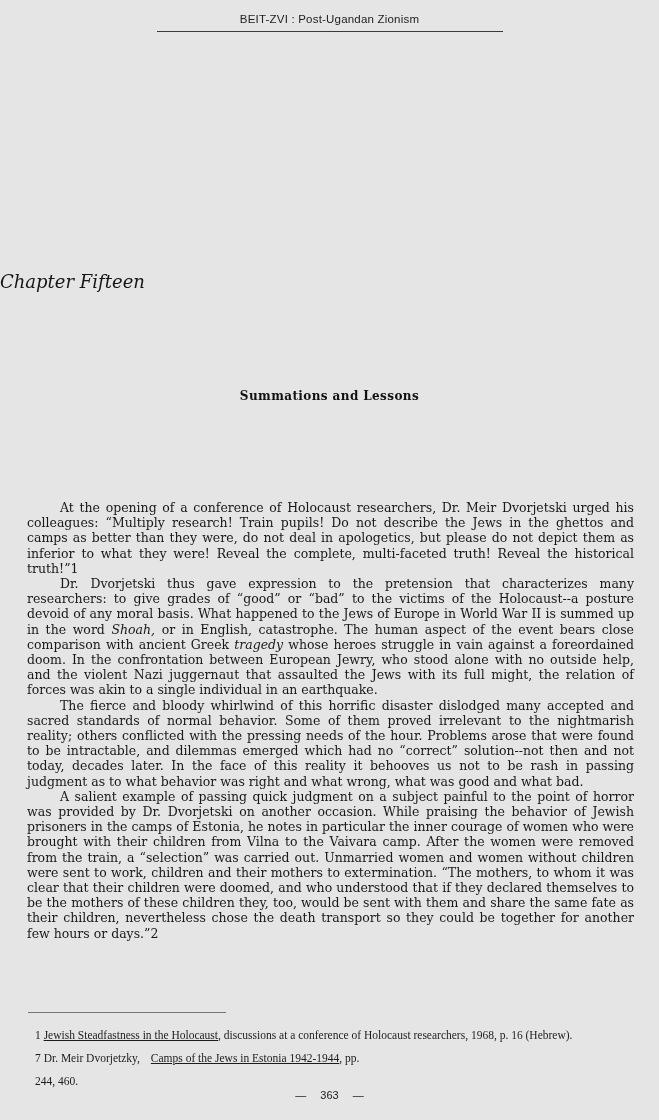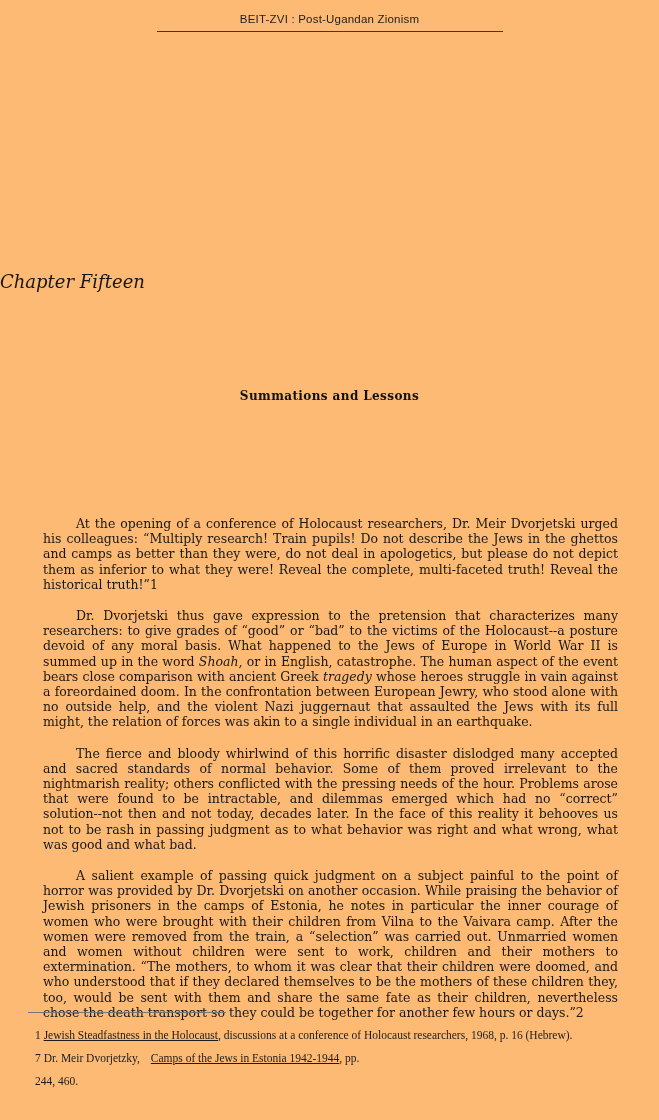--- a/index.html
+++ b/index.html
@@ -4,21 +4,21 @@
 <style>
   html, body {
     margin: 0;
     padding: 0;
     background: #ffffff;
   }
   .page {
     position: relative;
     width: 659px;
     height: 1120px;
-    background: #fdba74;
+    background: #e5e5e5;
     overflow: hidden;
     color: #1a1a1a;
   }
   .running-header {
     position: absolute;
     top: 13px;
     left: 0;
     width: 100%;
     text-align: center;
     font-family: "Liberation Sans", sans-serif;
@@ -62,21 +62,21 @@
     top: 500px;
     left: 27px;
     width: 607px;
     font-family: "DejaVu Serif", serif;
     font-size: 12.5px;
     line-height: 15.2px;
     text-align: justify;
     color: #181818;
   }
   .body-text p {
-    margin: 16px;
+    margin: 0;
     text-indent: 33px;
   }
   .footnote-rule {
     position: absolute;
     top: 1012px;
     left: 28px;
     width: 198px;
     border-top: 1px solid #767676;
   }
   .footnotes {
@@ -133,14 +133,17 @@
   </div>
 
   <div class="footnote-rule"></div>
 
   <div class="footnotes">
     <div class="fn"><span>1 </span><span style="text-decoration: underline;">Jewish Steadfastness in the Holocaust</span><span>, discussions at a conference of Holocaust researchers, 1968, p. 16 (Hebrew).</span></div>
     <div class="fn"><span>7 Dr. Meir Dvorjetzky, </span><span style="text-decoration: underline; padding-left: 8px;">Camps of the Jews in Estonia 1942-1944</span><span>, pp.</span></div>
     <div class="fn"><span>244, 460.</span></div>
   </div>
 
+  <div class="page-footer">
+    <span class="dash">—</span><span class="num">363</span><span class="dash">—</span>
+  </div>
 
 </div>
 
 </body></html>

